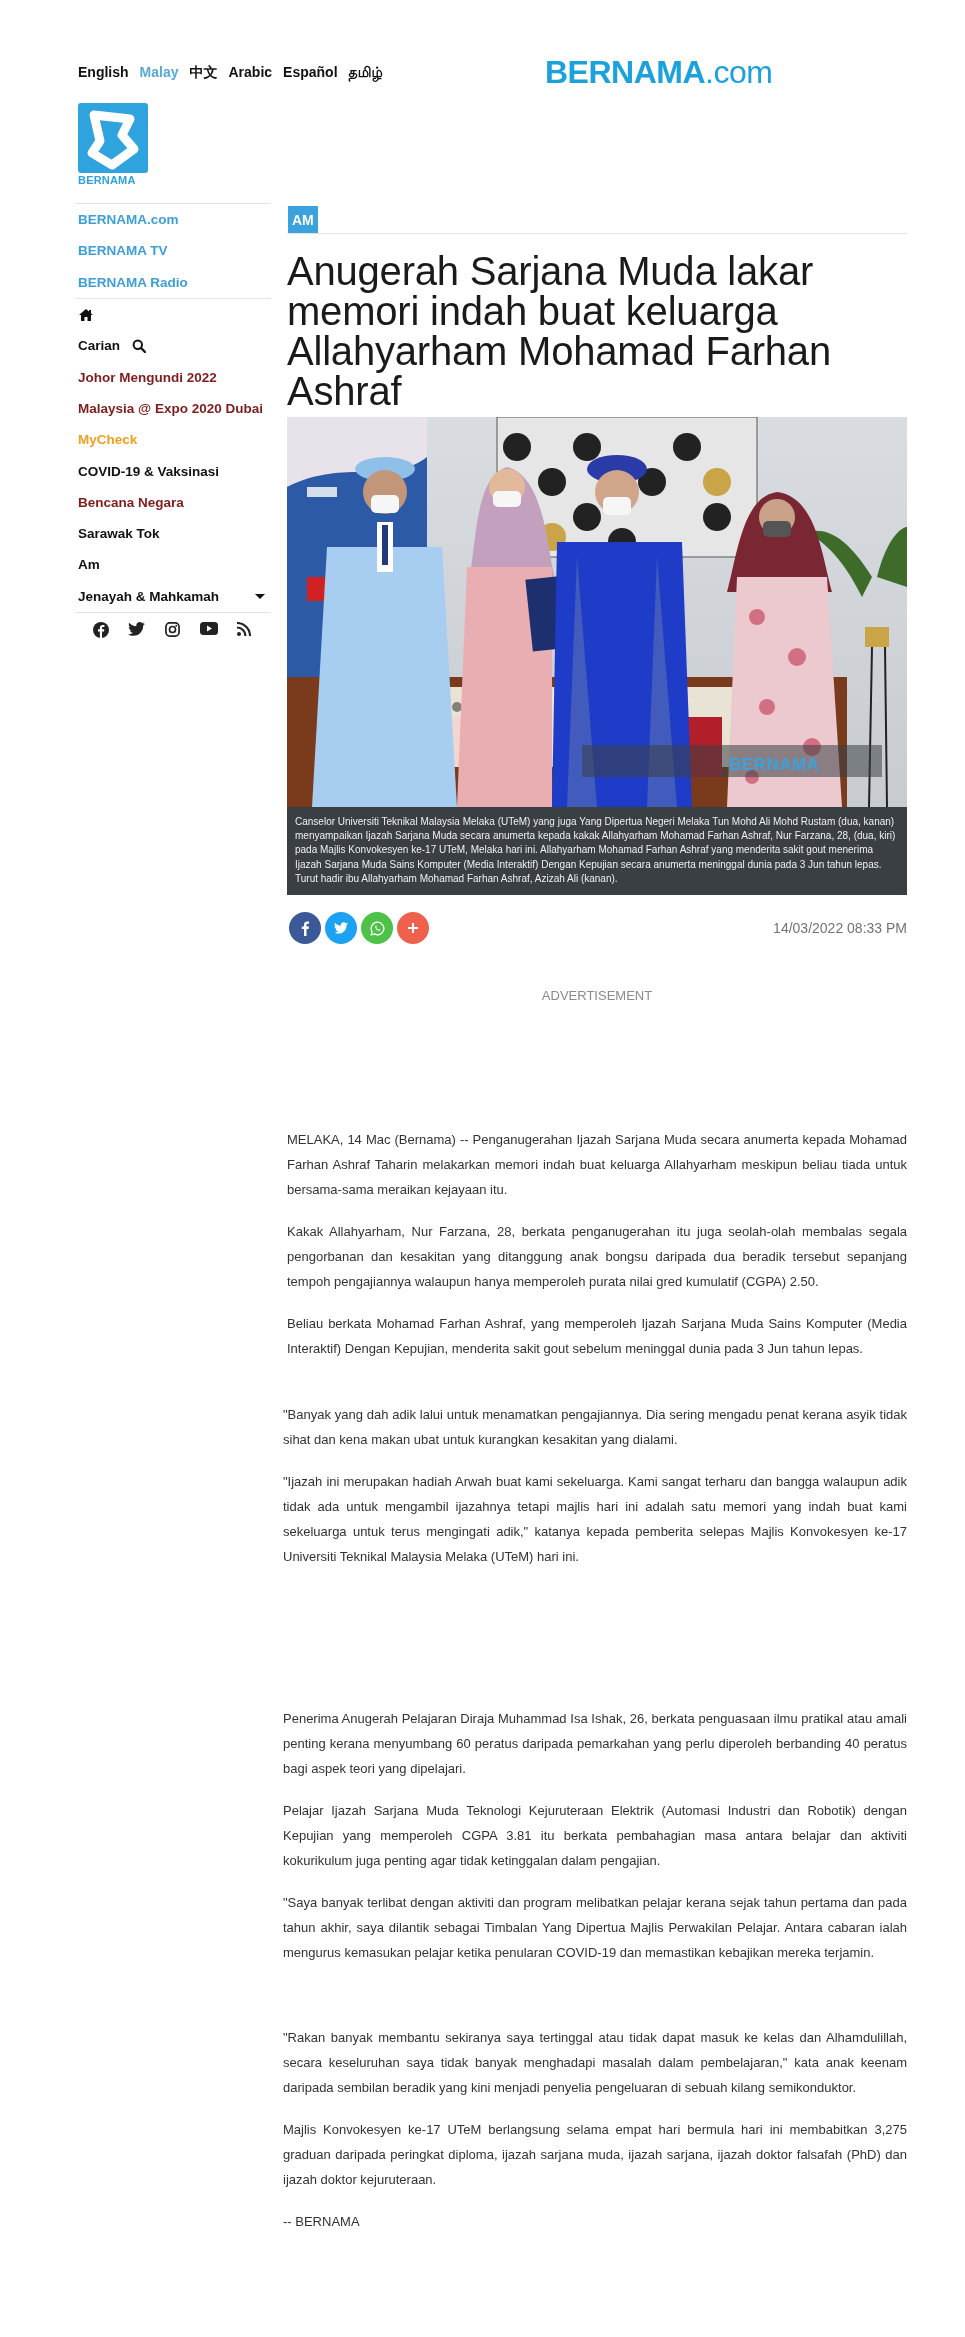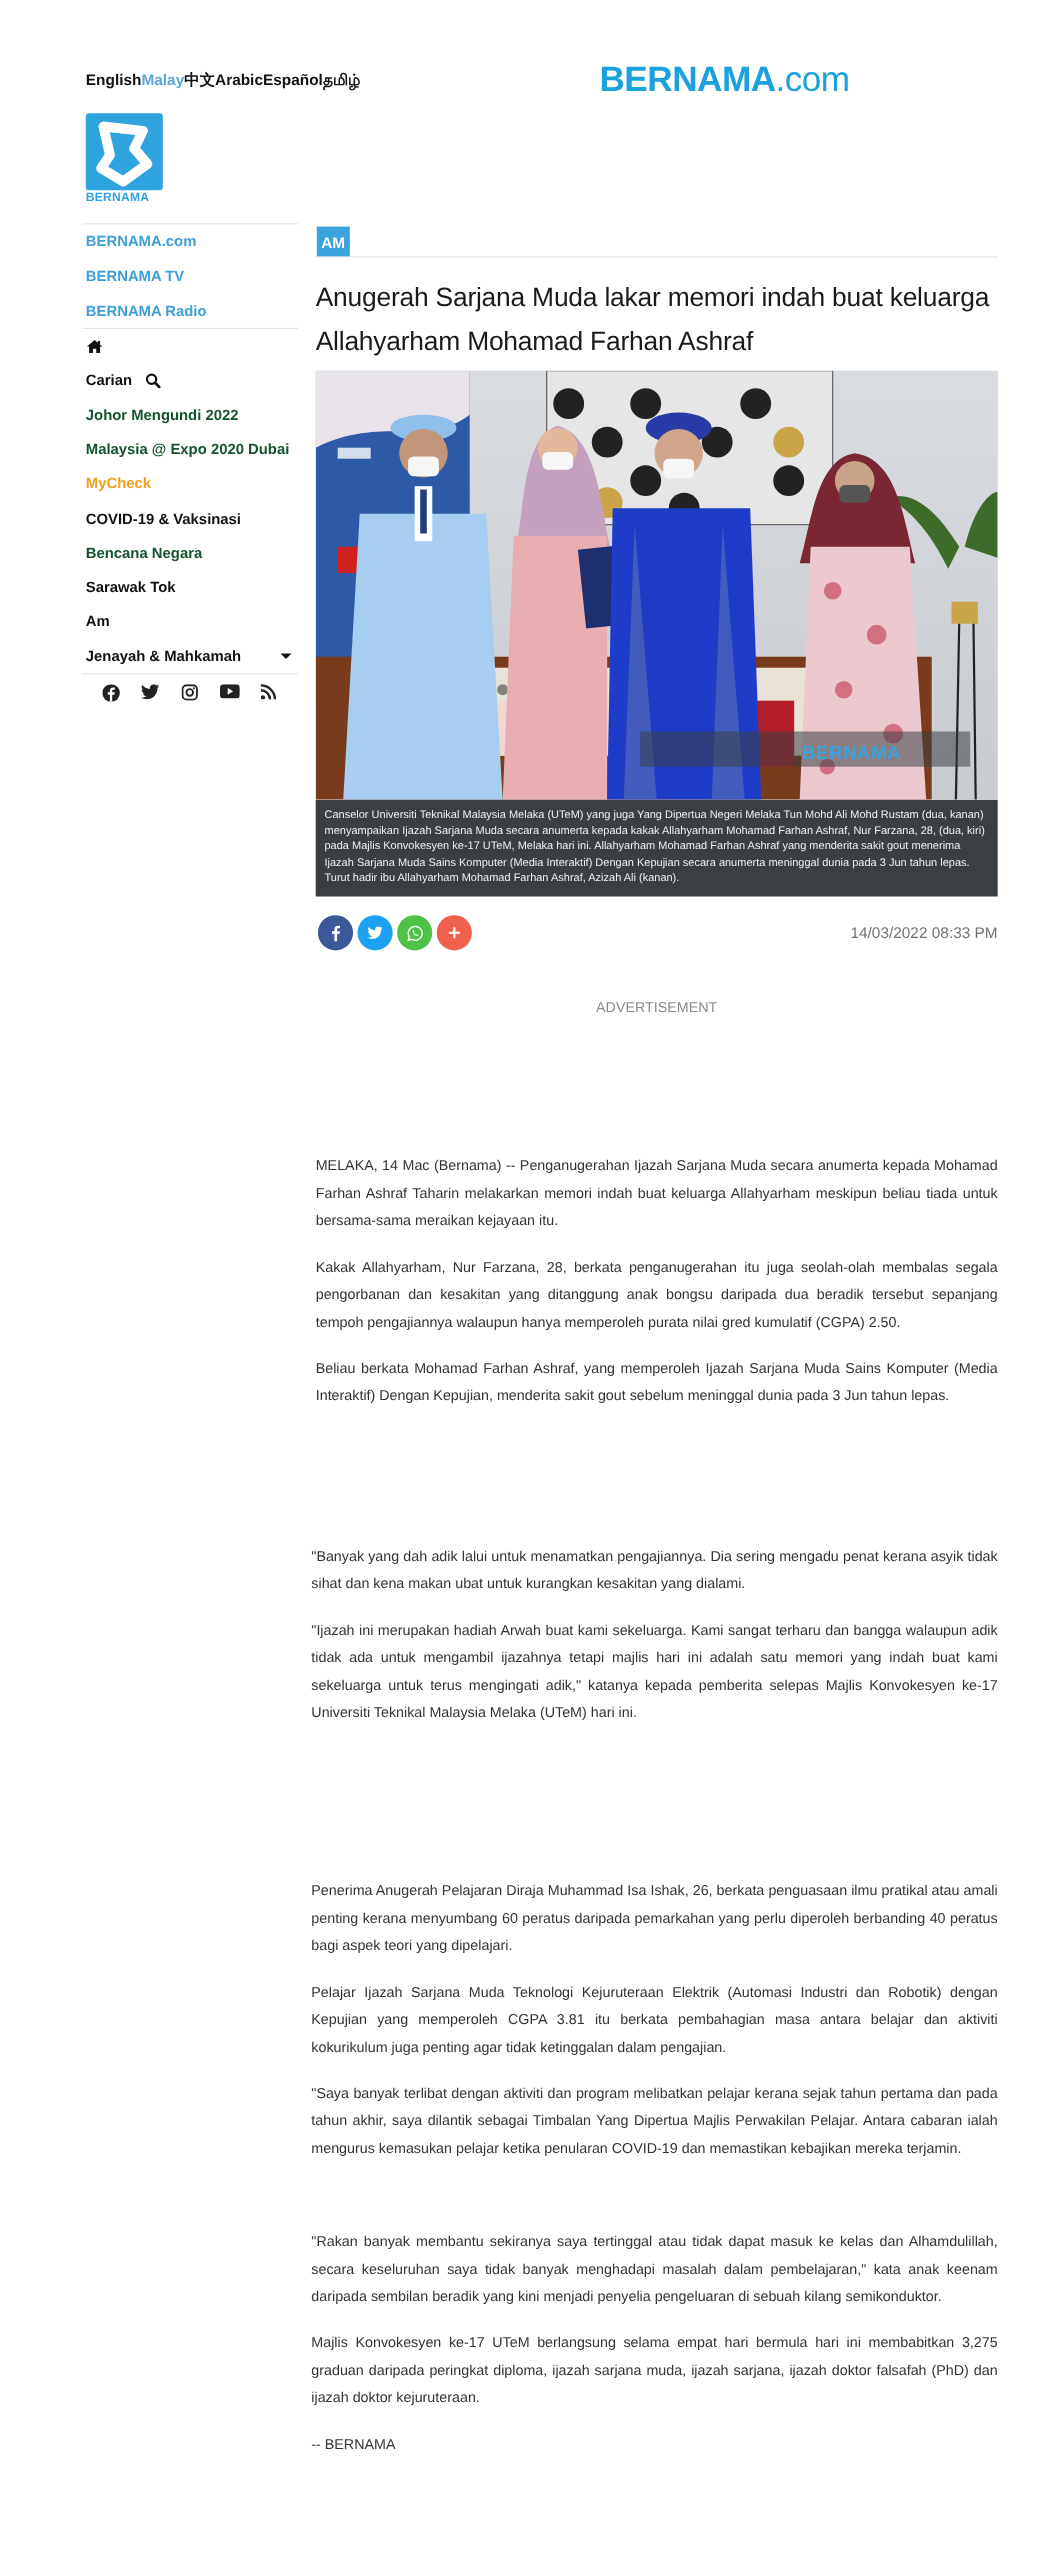--- a/index.html
+++ b/index.html
@@ -1,49 +1,49 @@
 <!DOCTYPE html>
 <html><head>
   <meta charset="utf-8">
   <style>
     * { box-sizing: border-box; margin: 0; padding: 0; }
     html, body { width: 965px; height: 2337px; background: #ffffff; overflow: hidden; }
     body { position: relative; font-family: "Liberation Sans", sans-serif; color: #222; }
 
     
-    .lang-bar { position: absolute; left: 78px; top: 64px; display: flex; gap: 0; font-size: 14px; font-weight: bold; }
+    .lang-bar { position: absolute; left: 78px; top: 64px; display: flex; gap: 11px; font-size: 14px; font-weight: bold; }
     .lang-bar a { color: #111; text-decoration: none; cursor: pointer; }
     .lang-bar a.active { color: #5aa7d8; }
 
     
     .site-wordmark { position: absolute; left: 545px; top: 54px; font-size: 32px; color: #1ba1dc; letter-spacing: -0.5px; }
     .site-wordmark b { font-weight: bold; }
 
     
     .side-logo { position: absolute; left: 78px; top: 103px; width: 72px; height: 86px; }
     .side-logo .box { width: 70px; height: 70px; background: #2ea3dd; border-radius: 3px; position: relative; }
     .side-logo .label { font-size: 11px; font-weight: bold; color: #2ea3dd; text-align: left; margin-top: 1px; letter-spacing: 0.2px; }
 
     
     .sidebar { position: absolute; left: 75px; top: 203px; width: 196px; }
     .sidebar hr { border: none; border-top: 1px solid #e3e3e3; }
     .sb-item { display: flex; align-items: center; height: 31.3px; padding-left: 3px; font-size: 13.5px; font-weight: bold; color: #111; cursor: pointer; }
     .sb-item.blue { color: #3d9fd6; }
-    .sb-item.red { color: #14532d; }
+    .sb-item.red { color: #7f1d1d; }
     .sb-item.orange { color: #f0a01c; }
     .sb-item .icon { margin-left: 12px; display: inline-flex; }
     .sb-item .caret { margin-left: auto; margin-right: 6px; width: 0; height: 0; border-left: 5px solid transparent; border-right: 5px solid transparent; border-top: 5px solid #111; }
     .social { display: flex; justify-content: space-around; padding: 9px 10px 0 8px; }
     .social span { display: inline-flex; cursor: pointer; }
 
     
     .article { position: absolute; left: 287px; top: 204px; width: 620px; }
     .cat-row { border-bottom: 1px solid #e3e3e3; height: 30px; }
     .cat-badge { display: inline-block; background: #3aa2dc; color: #fff; font-weight: bold; font-size: 14px; padding: 5px 4px 4px 4px; line-height: 18px; margin-left: 1px; margin-top: 2px; }
-    .title { font-size: 24px; line-height: 40px; font-weight: normal; color: #1a1a1a; margin-top: 17px; letter-spacing: -0.2px; }
+    .title { font-size: 40px; line-height: 40px; font-weight: normal; color: #1a1a1a; margin-top: 17px; letter-spacing: -0.2px; }
 
     .photo { margin-top: 6px; width: 620px; height: 390px; position: relative; overflow: hidden; background: #cfd3d8; }
     .caption { width: 620px; background: #3a3f44; color: #f0f0f0; font-size: 10px; line-height: 14.2px; padding: 8px 8px 9px 8px; font-family: "Liberation Sans", sans-serif; }
 
     .share-row { display: flex; align-items: center; justify-content: space-between; margin-top: 16px; height: 34px; }
     .share-btns { display: flex; gap: 4px; padding-left: 2px; }
     .share-btns span { width: 32px; height: 32px; border-radius: 50%; display: inline-flex; align-items: center; justify-content: center; cursor: pointer; }
     .timestamp { font-size: 14px; color: #737373; }
 
     .ad-label { text-align: center; font-size: 13px; color: #8b8b8b; margin-top: 43px; }

